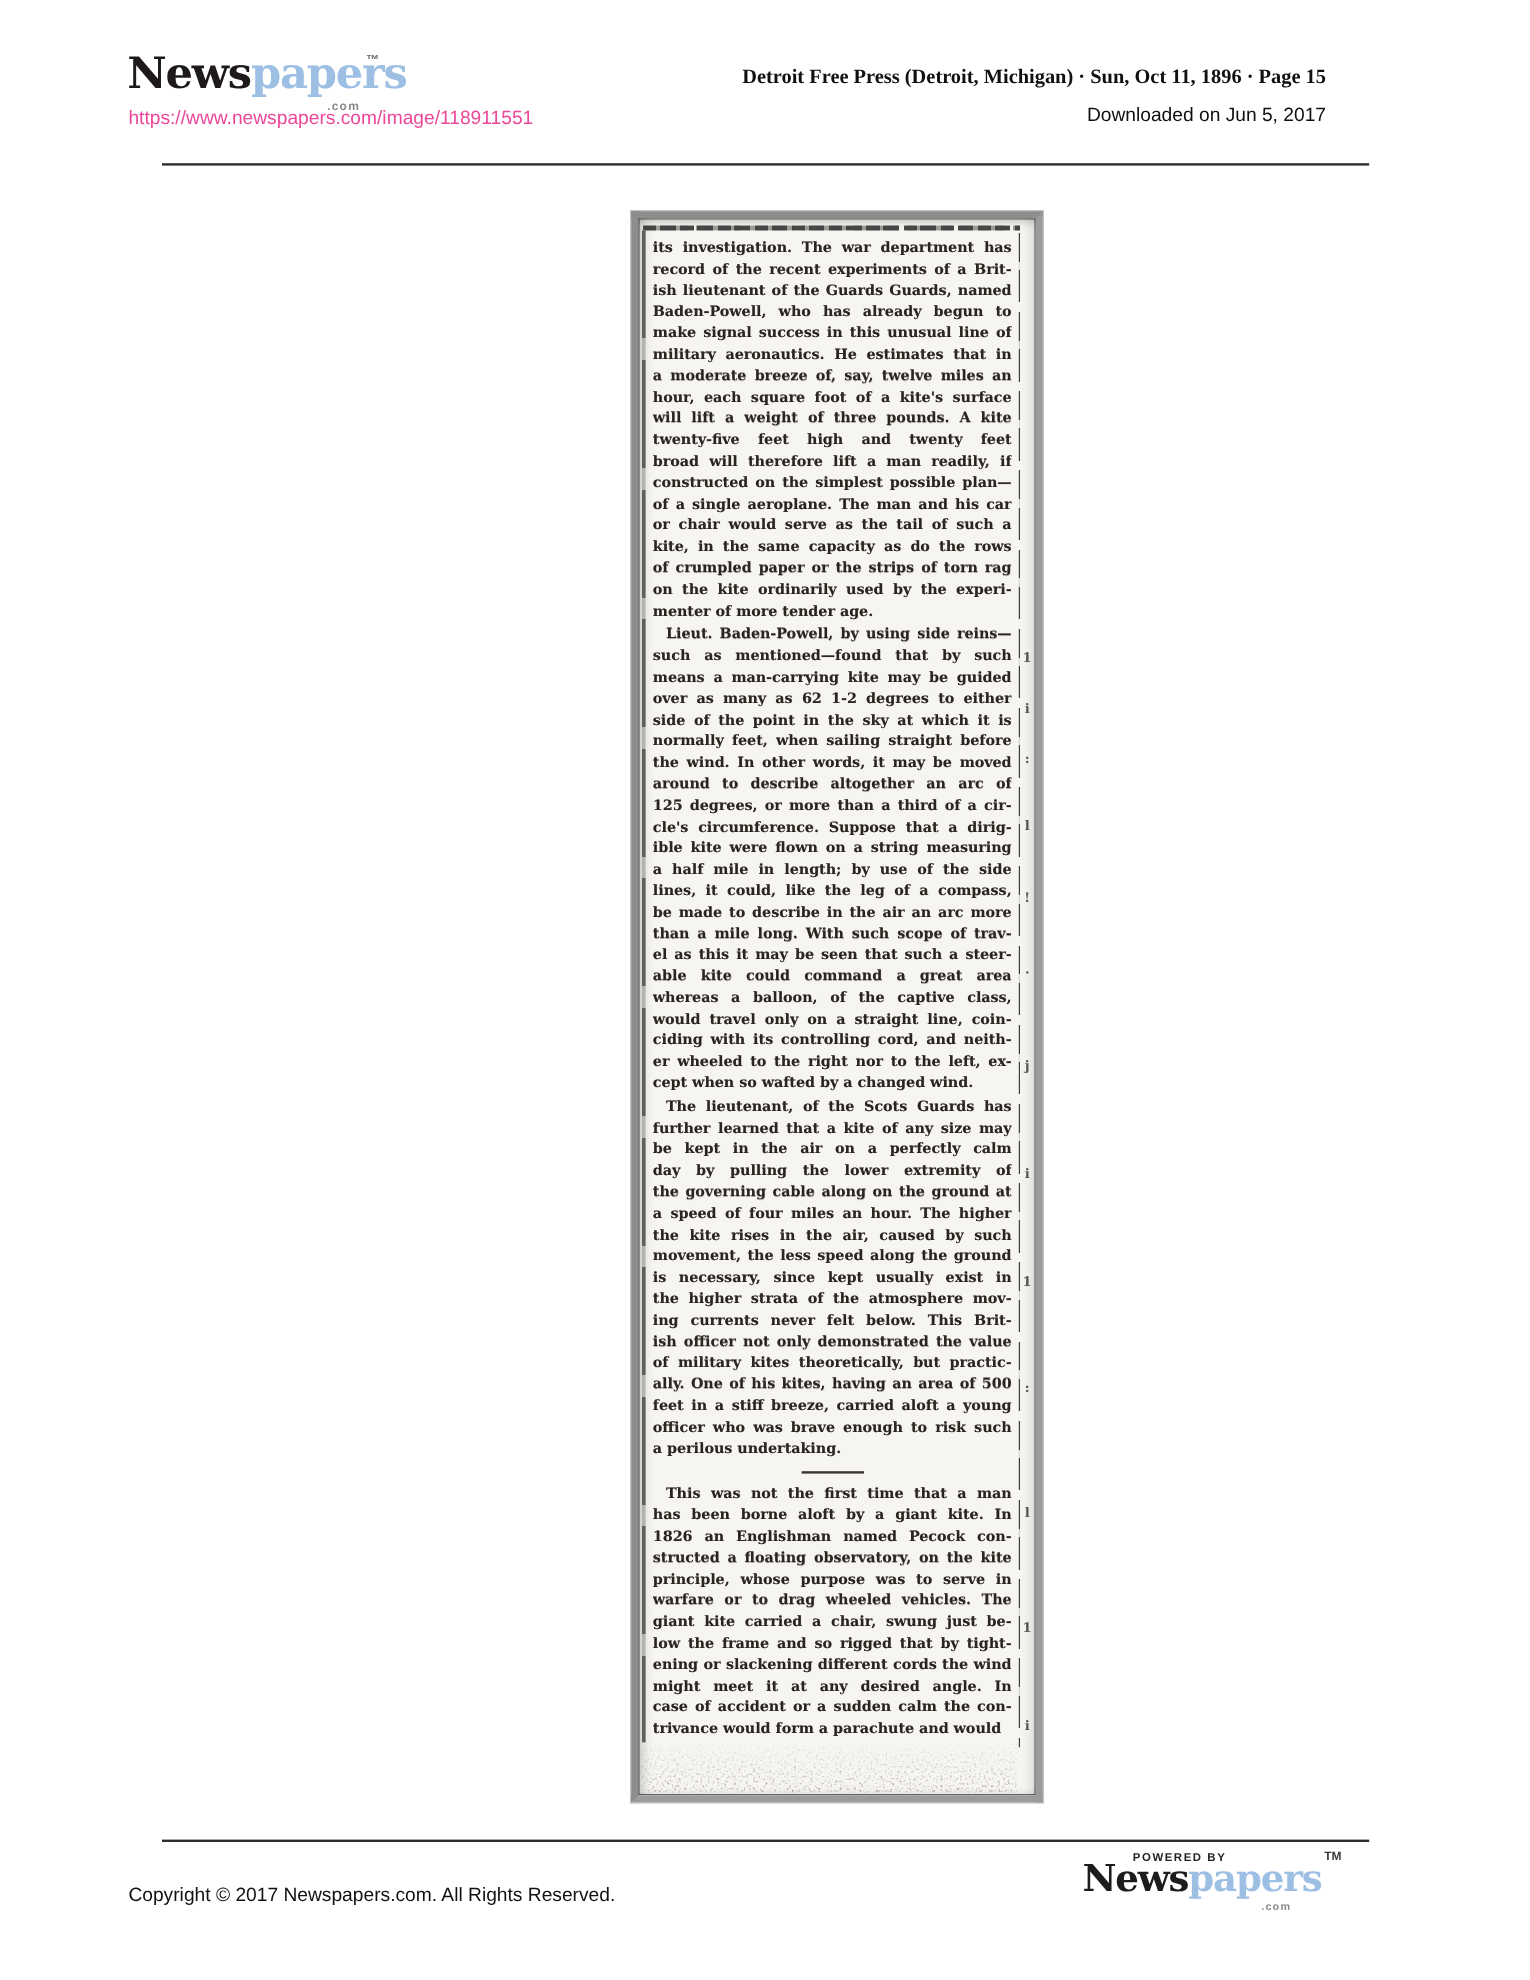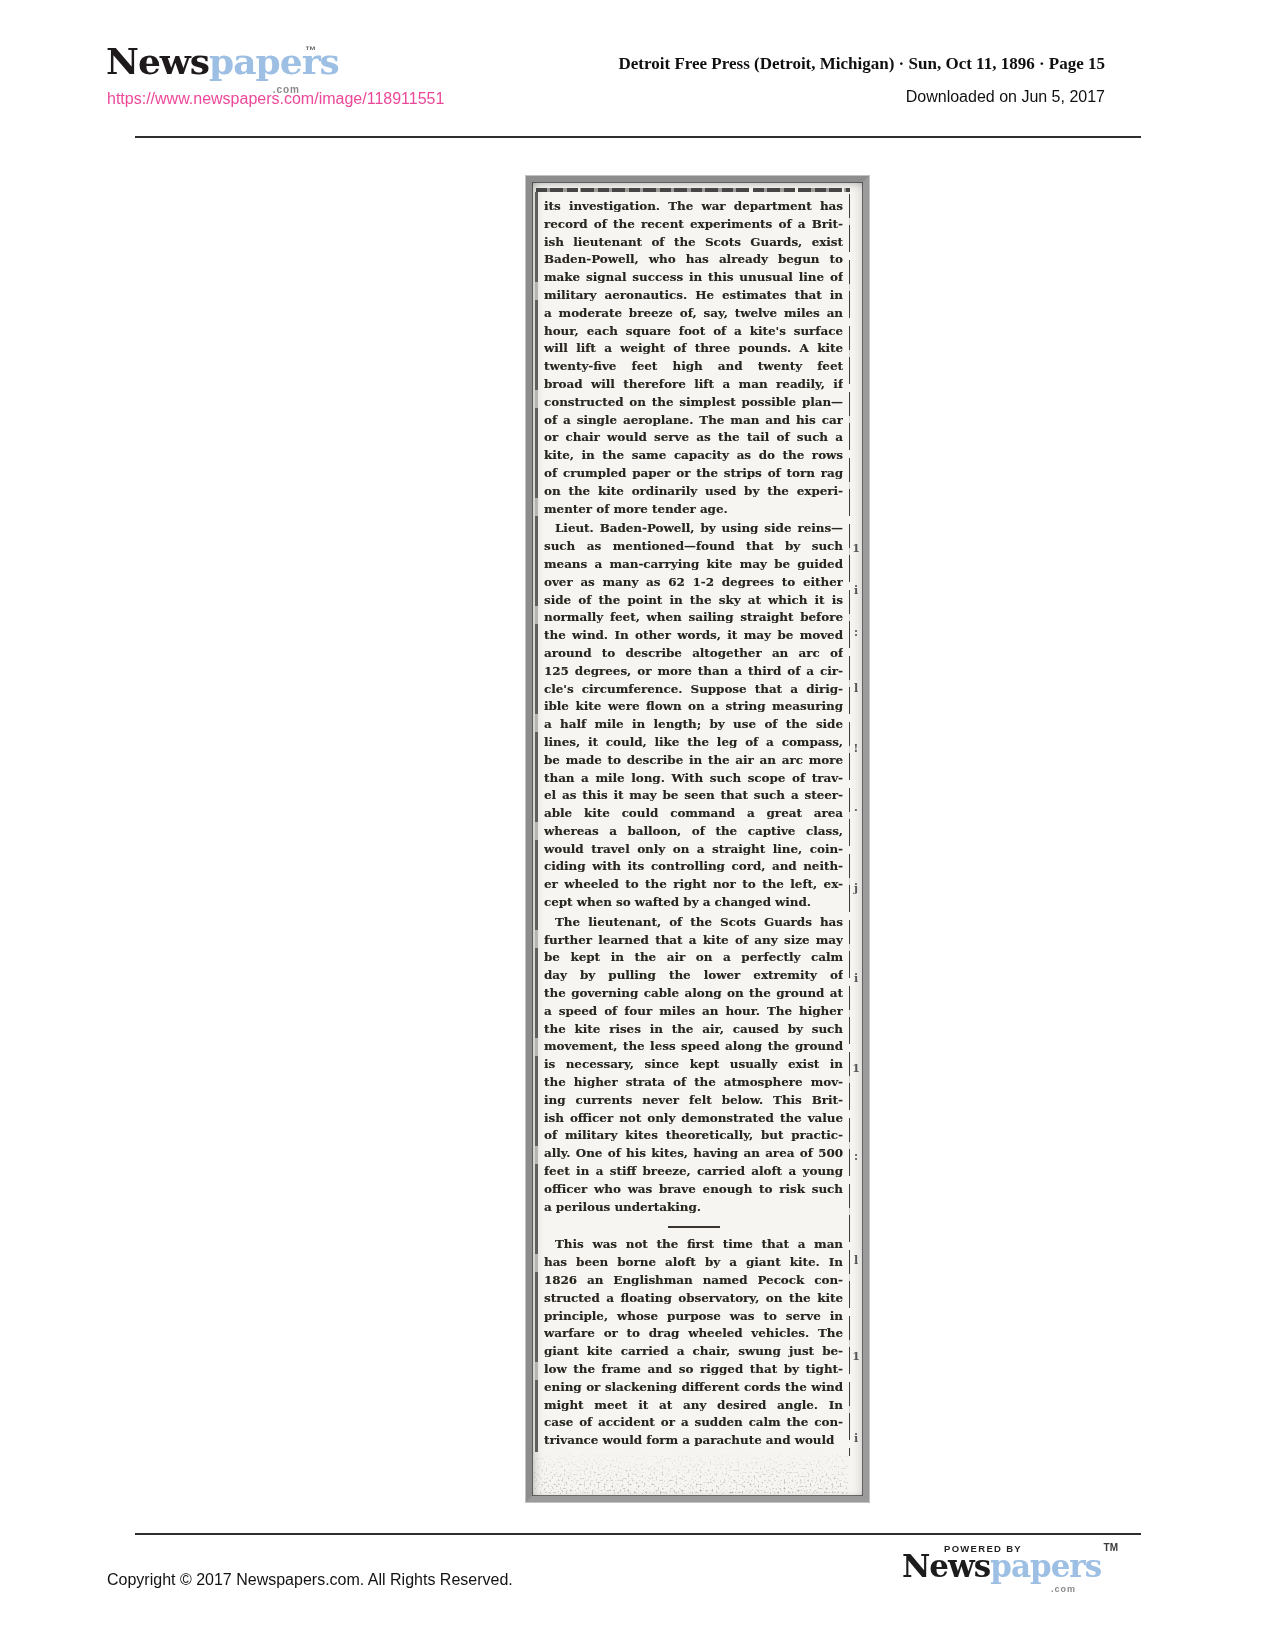--- a/index.html
+++ b/index.html
@@ -98,21 +98,21 @@
 
   <div class="clip-frame">
     <div class="clip-inner">
       <div class="top-cut"></div>
       <div class="col-rule-left"></div>
       <div class="col-rule-right"></div>
       <div class="print" id="article-lines">
           <div class="para">
             <div class="line">its investigation.  The war department has</div>
             <div class="line">record of the recent experiments of a Brit-</div>
-            <div class="line">ish lieutenant of the Scots Guards, exist</div>
+            <div class="line">ish lieutenant of the Guards Guards, named</div>
             <div class="line">Baden-Powell, who has already begun to</div>
             <div class="line">make signal success in this unusual line of</div>
             <div class="line">military aeronautics.  He estimates that in</div>
             <div class="line">a moderate breeze of, say, twelve miles an</div>
             <div class="line">hour, each square foot of a kite's surface</div>
             <div class="line">will lift a weight of three pounds.  A kite</div>
             <div class="line">twenty-five feet high and twenty feet</div>
             <div class="line">broad will therefore lift a man readily, if</div>
             <div class="line">constructed on the simplest possible plan—</div>
             <div class="line">of a single aeroplane.  The man and his car</div>

